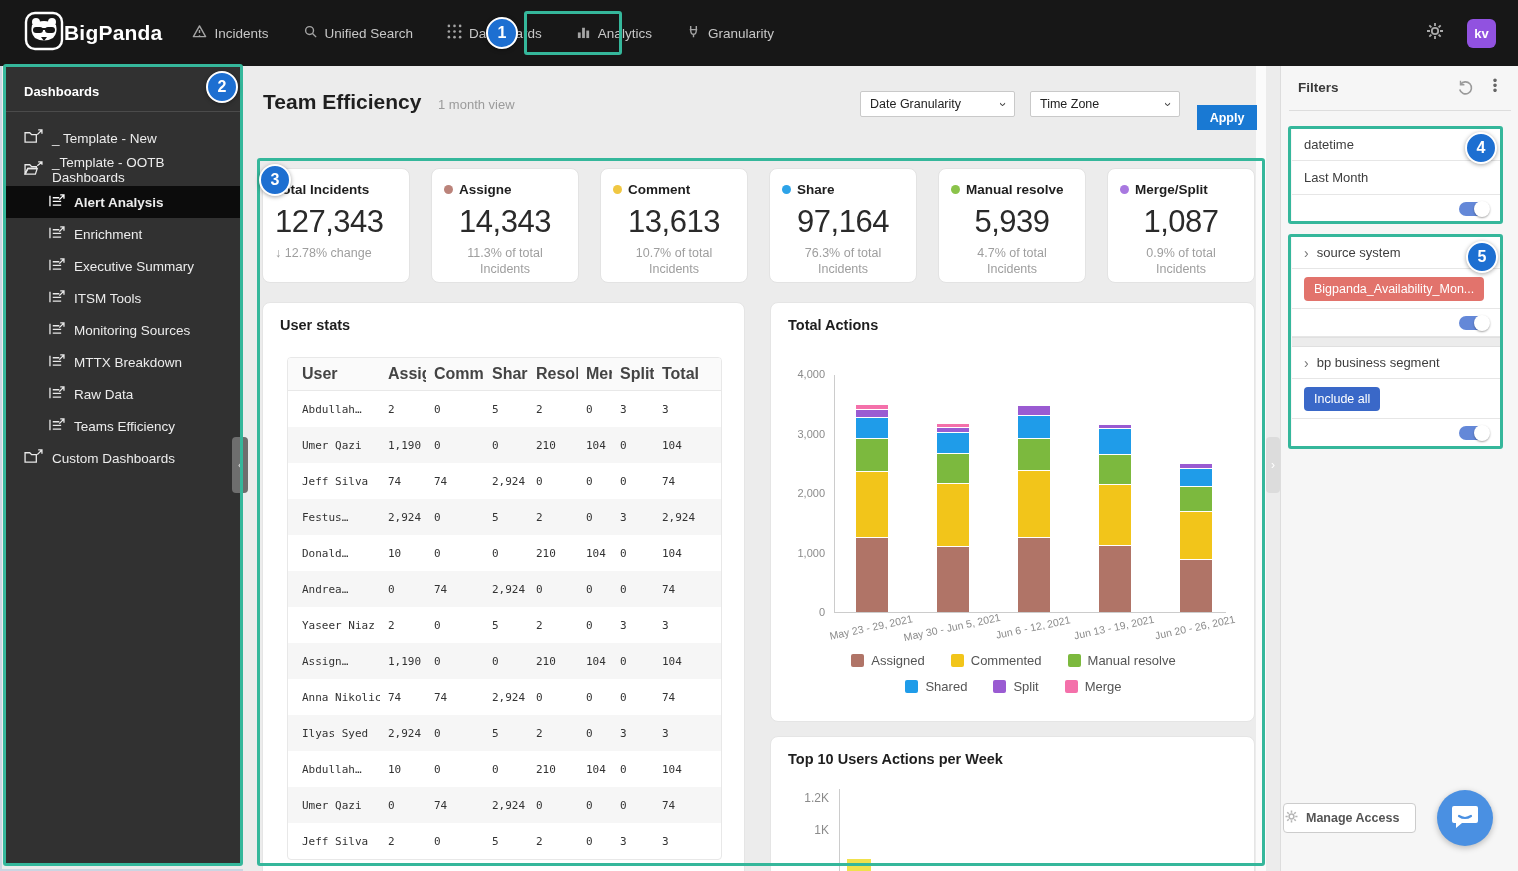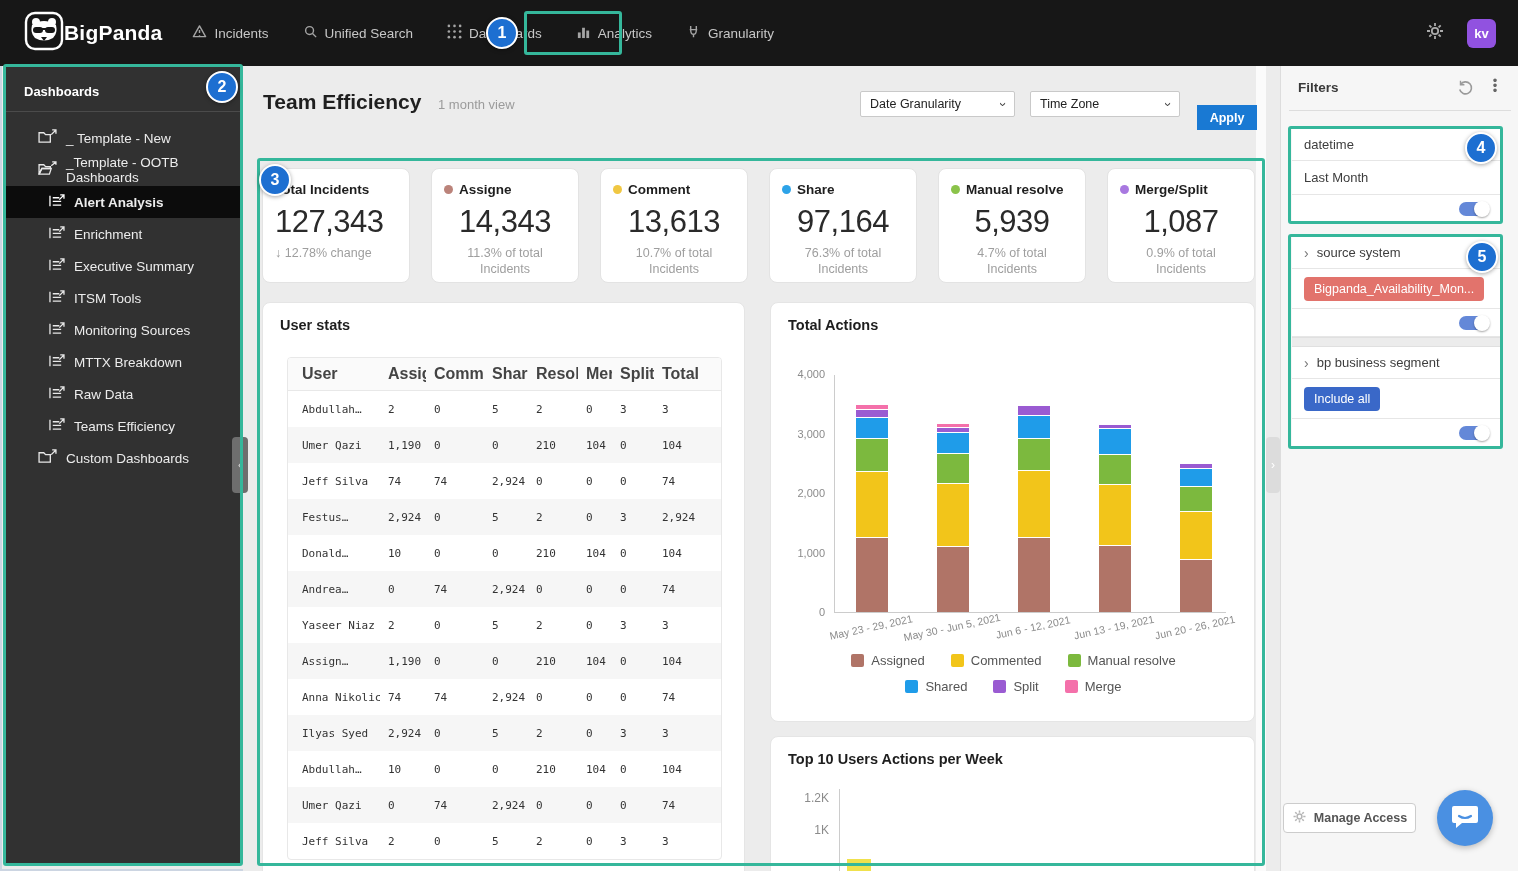--- a/index.html
+++ b/index.html
@@ -18,21 +18,21 @@
   .nav-right { margin-left:auto; display:flex; align-items:center; gap:22px; margin-right:22px; }
   .avatar { width:29px; height:29px; border-radius:6px; background:#9152e0; color:#fff; font-size:13px;
             font-weight:700; display:flex; align-items:center; justify-content:center; }
 
   
   .sidebar { position:absolute; left:6px; top:67px; width:234px; height:796px; background:#313131; z-index:2; }
   .sb-title { color:#fff; font-size:13px; font-weight:700; padding:17px 0 12px 18px; }
   .sb-divider { height:1px; background:#4b4b4b; }
   .sb-list { padding-top:10px; }
   .sb-item { height:32px; display:flex; align-items:center; gap:9px; color:#ececec; font-size:13.5px; cursor:pointer; }
-  .sb-item.lvl0 { padding-left:32px; }
+  .sb-item.lvl0 { padding-left:18px; }
   .sb-item.lvl1 { padding-left:42px; }
   .sb-item.selected { background:#0c0c0c; font-weight:700; }
   .sb-collapse { position:absolute; right:-8px; top:370px; width:16px; height:56px; background:#6e6e6e;
                  border-radius:4px; color:#d8d8d8; display:flex; align-items:center; justify-content:center;
                  font-size:12px; z-index:3; }
 
   
   .main-bg { position:absolute; left:243px; top:66px; width:1037px; height:805px; background:#ececec; }
   .main-scroll { position:absolute; left:1256px; top:66px; width:10px; height:805px; background:#fbfbfb; }
   .main-collapse { position:absolute; left:1266px; top:437px; width:14px; height:56px; background:#dcdcdc;
@@ -103,21 +103,21 @@
   .chip { display:inline-block; max-width:186px; padding:5px 10px; border-radius:4px; color:#fff; font-size:12.5px;
           white-space:nowrap; overflow:hidden; text-overflow:ellipsis; cursor:pointer; }
   .chip-red { background:#e2736c; }
   .chip-blue { background:#3a68c8; }
   .f-gap { background:#ececec; border-bottom:1px solid #e0e0e0; border-top:1px solid #e0e0e0; }
   .toggle { width:30px; height:14px; border-radius:8px; background:#6488d8; position:relative; margin-left:auto; cursor:pointer; }
   .toggle::after { content:""; position:absolute; right:-1px; top:-1px; width:16px; height:16px; border-radius:50%;
                    background:#fff; box-shadow:0 1px 2px rgba(0,0,0,.35); }
 
   .manage-btn { position:absolute; left:1283px; top:803px; width:133px; height:30px; background:#fff;
-                border:1px solid #ccc; border-radius:4px; display:flex; align-items:center; justify-content:center;
+                border:1px solid #ccc; border-radius:4px; display:flex; align-items:center; 
                 gap:7px; font-size:12.5px; font-weight:700; color:#555; cursor:pointer; }
   .chat-bubble { position:absolute; left:1437px; top:790px; width:56px; height:56px; border-radius:50%;
                  background:#4a90e2; display:flex; align-items:center; justify-content:center; cursor:pointer;
                  box-shadow:0 2px 6px rgba(0,0,0,.25); z-index:6; }
 
   
   .anno-box { position:absolute; border:3px solid #35b79b; border-radius:3px; pointer-events:none; z-index:10; }
   .anno-badge { position:absolute; width:32px; height:32px; border-radius:50%; background:#1d6fd1; color:#fff;
                 font-size:16px; font-weight:700; display:flex; align-items:center; justify-content:center;
                 border:2px solid #fff; box-shadow:0 1px 4px rgba(0,0,0,.35); z-index:11; pointer-events:none; }

